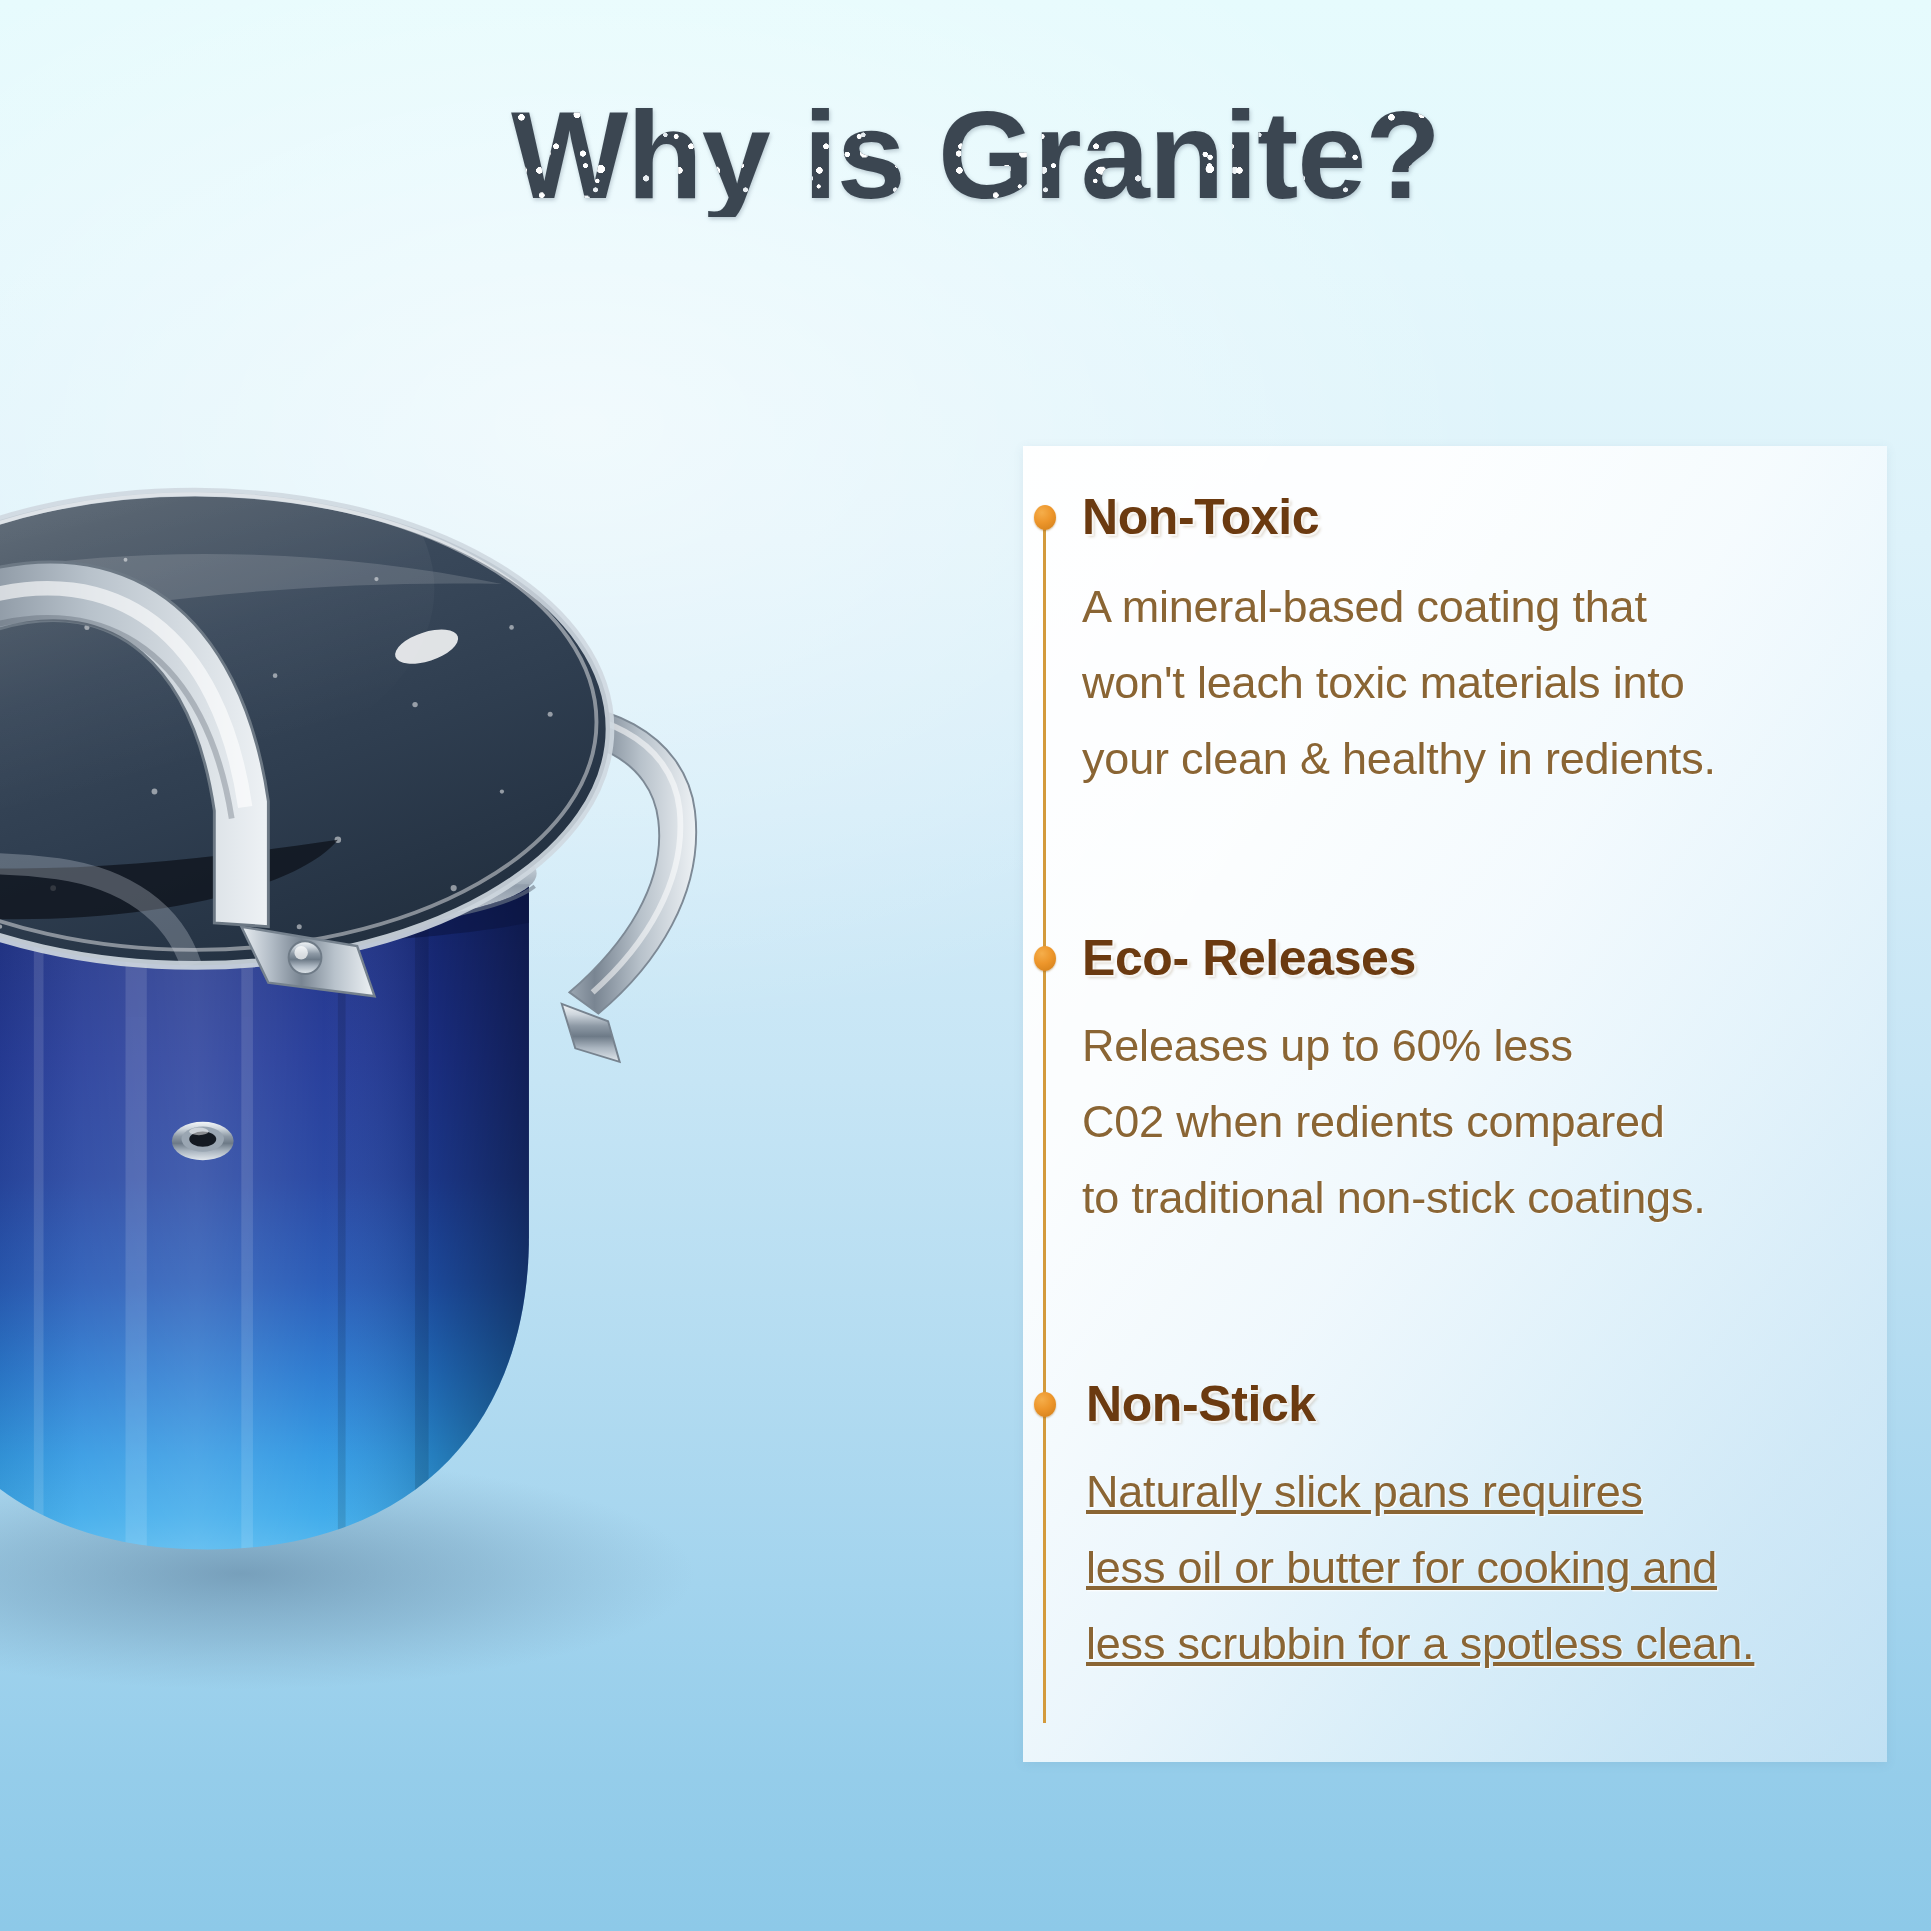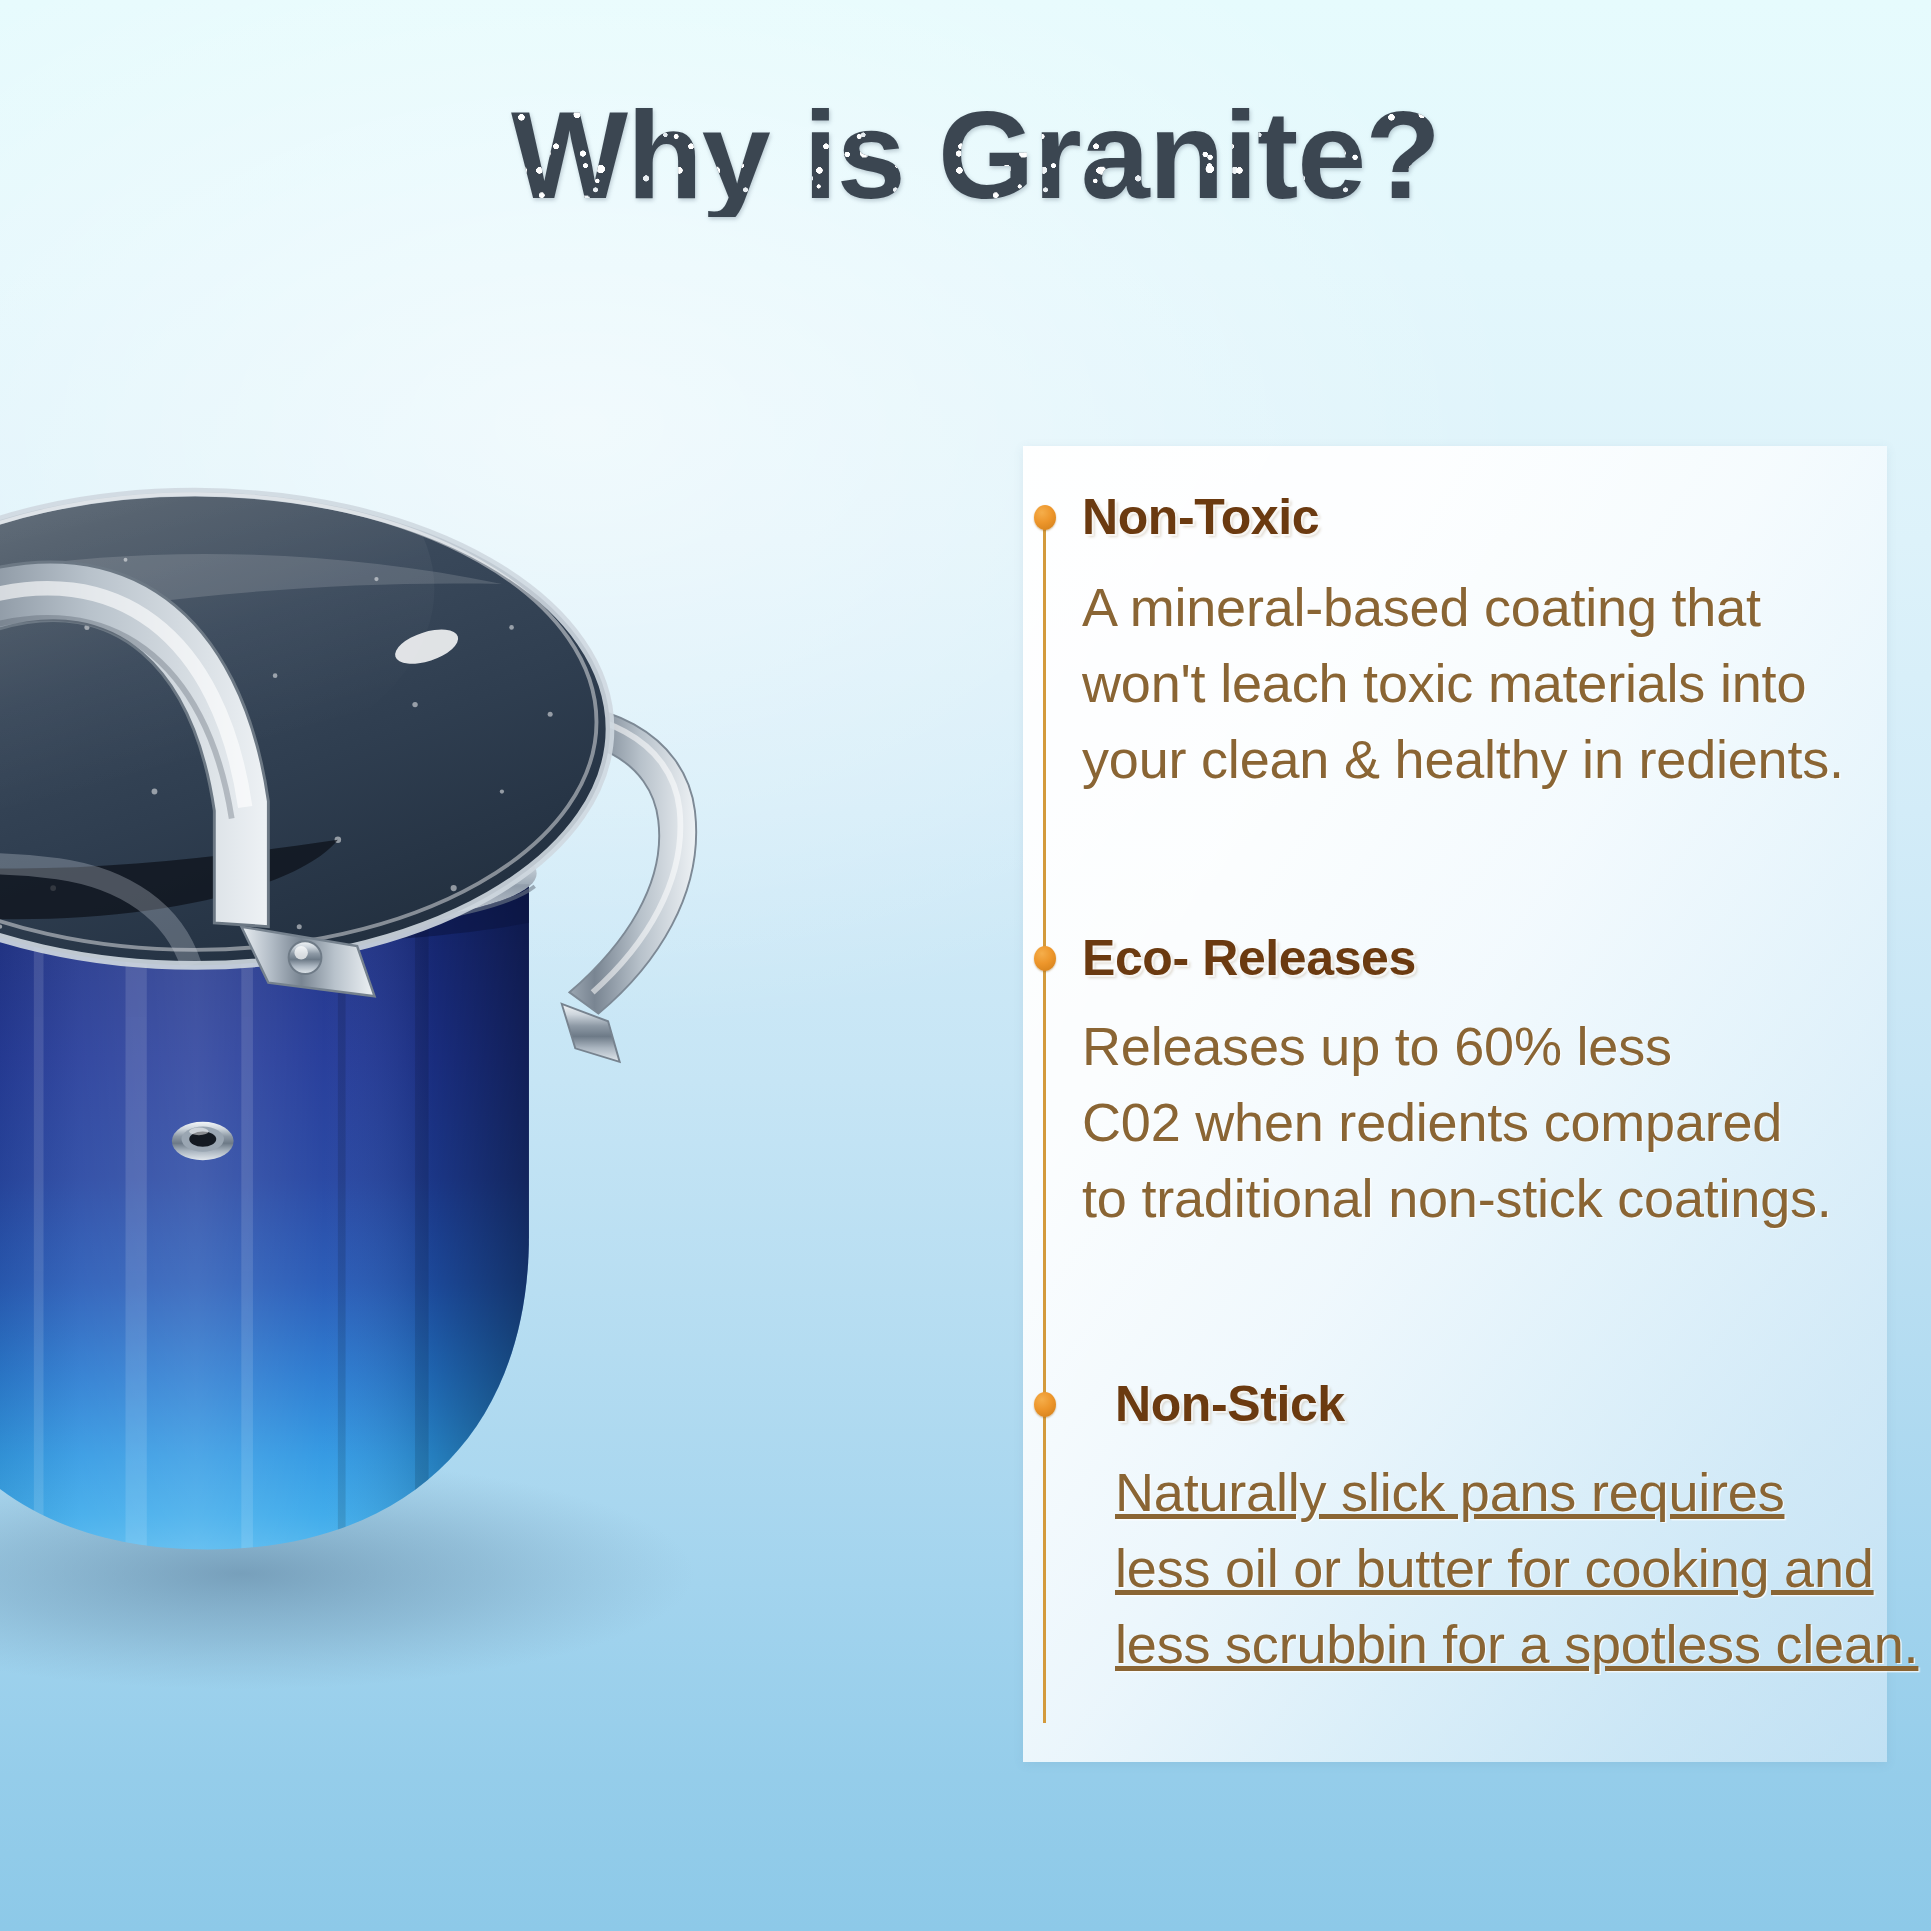--- a/index.html
+++ b/index.html
@@ -120,41 +120,41 @@
     margin:0;
     font-size:50px;
     font-weight:bold;
     line-height:1.0;
     color:#6b3a10;
     letter-spacing:-0.4px;
     text-shadow:1.9px 1.9px 1px rgba(255,255,255,.75), 2.9px 2.9px 2.9px rgba(120,80,30,.22);
   }
   .feature p{
     margin:0;
-    font-size:54px;
+    font-size:45px;
     line-height:76px;
     color:#8a6534;
     letter-spacing:-0.2px;
     text-shadow:1.4px 1.4px 0 rgba(255,255,255,.72);
   }
 
   
   #feature-0{top:46px;}
   #feature-0 .bullet{top:12.6px;}
   #feature-0 .textcol{margin-left:59px;}
   #feature-0 p{margin-top:27px;}
 
   #feature-1{top:487px;}
   #feature-1 .bullet{top:12.6px;}
   #feature-1 .textcol{margin-left:59px;}
   #feature-1 p{margin-top:25px;}
 
   #feature-2{top:933px;}
   #feature-2 .bullet{top:12.6px;}
-  #feature-2 .textcol{margin-left:92px;}
+  #feature-2 .textcol{margin-left:63px;}
   #feature-2 p{margin-top:25px;text-decoration:underline;}
 
   .line{display:block;white-space:nowrap;}
 </style>
 </head>
 <body>
 
 <div id="stage">
 
   <div class="bg"></div>

